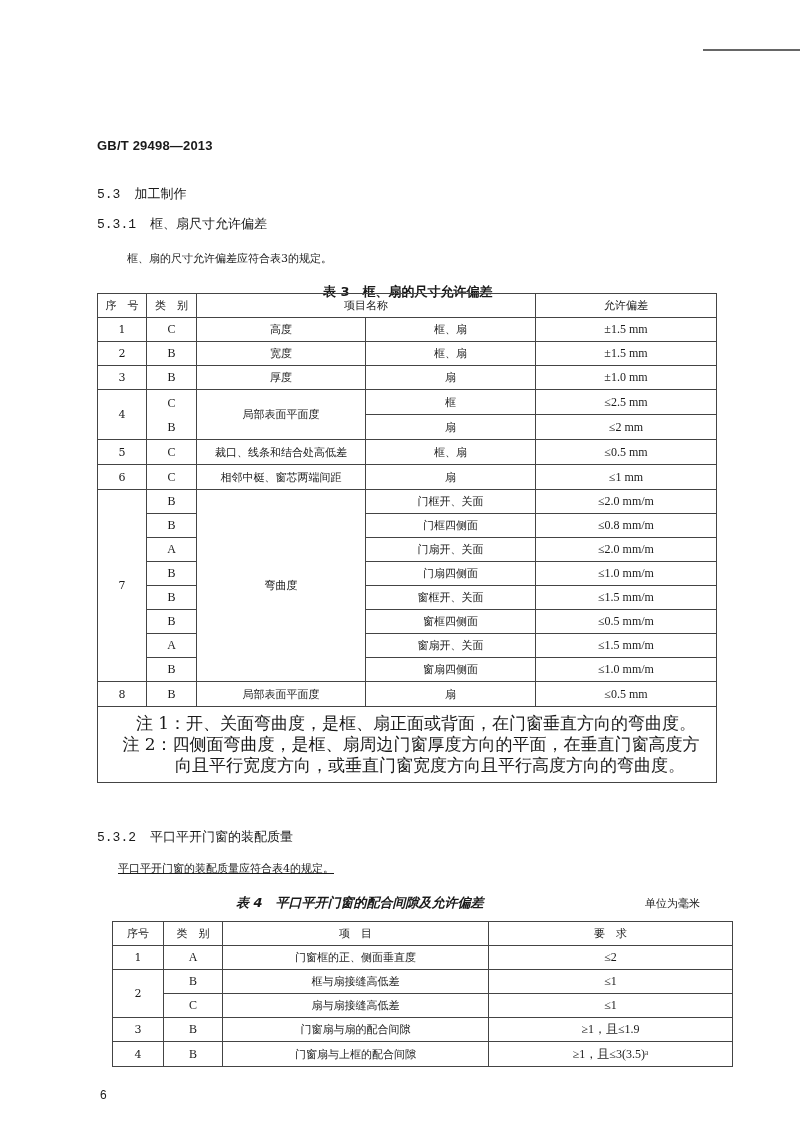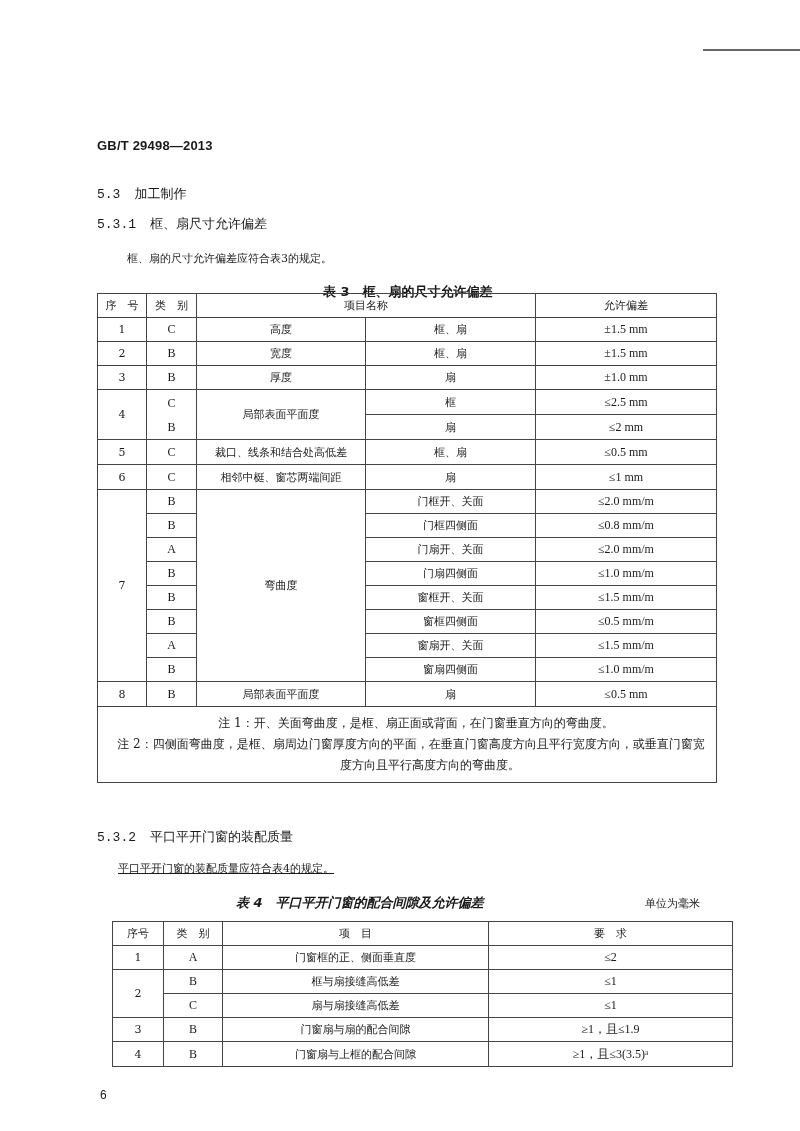--- a/index.html
+++ b/index.html
@@ -19,21 +19,21 @@
 
   table.t { position: absolute; border-collapse: collapse; table-layout: fixed;
     font-size: 11px; border: 1.5px solid #222; }
   table.t td, table.t th {
     border: 1px solid #444; text-align: center; vertical-align: middle;
     padding: 0; font-weight: normal; overflow: hidden; white-space: nowrap;
   }
   table.t th { font-family: "DejaVu Sans", sans-serif; font-size: 11px; }
   .mono { font-family: "Liberation Serif", "DejaVu Serif", serif; font-size: 12px; }
   .stack div { line-height: 24px; }
-  .notes { text-align: right; padding: 6px 0 6px 18px !important; white-space: normal !important; font-size: 12px; line-height: 21px; }
+  .notes { text-align: right; padding: 6px 0 6px 18px !important; white-space: normal !important; font-size: 17px; line-height: 21px; }
   .notes .n2 { padding-left: 38px; text-indent: -38px; padding-right: 10px; }
   .pageno { left: 100px; top: 1040px; font-family: "Liberation Sans", sans-serif; font-size: 12px; }
 </style>
 </head>
 <body>
 
 <div class="abs topline"></div>
 
 <div class="abs std-code">GB/T 29498—2013</div>
 

